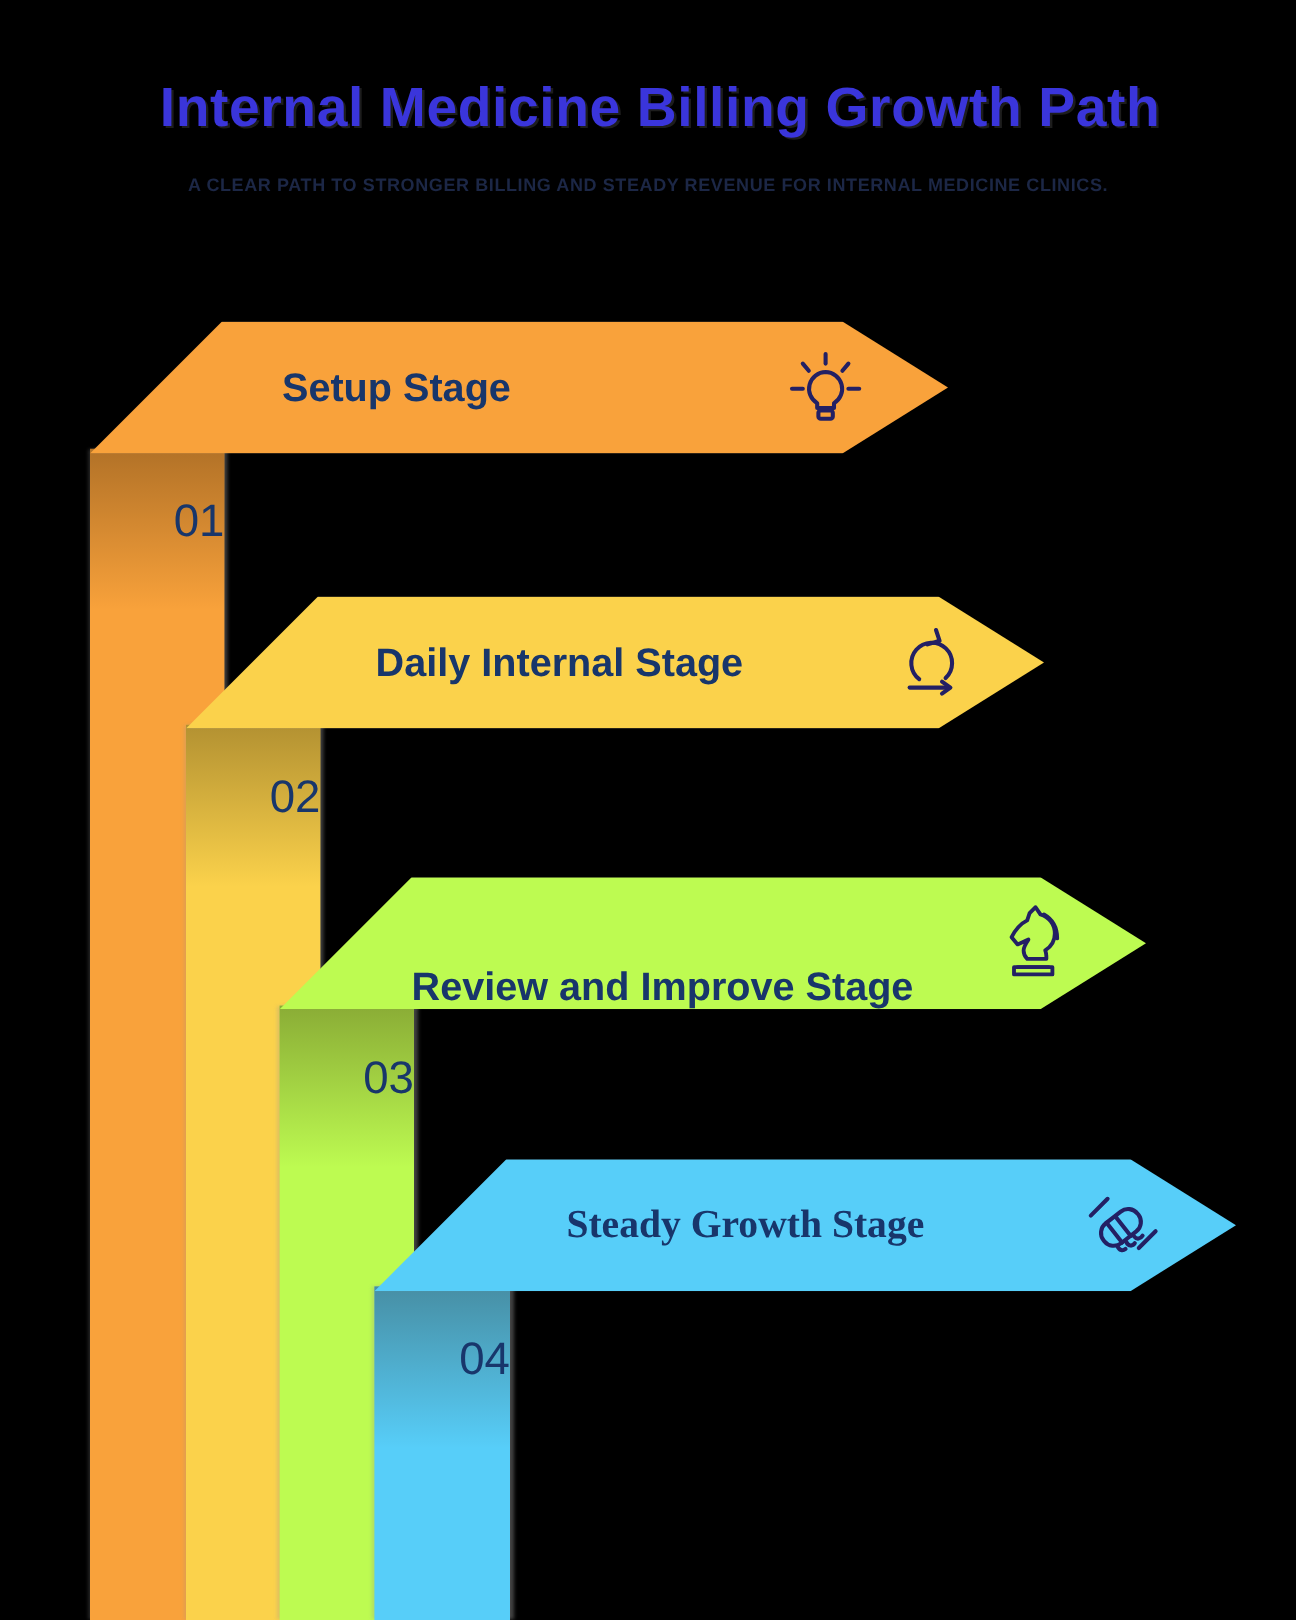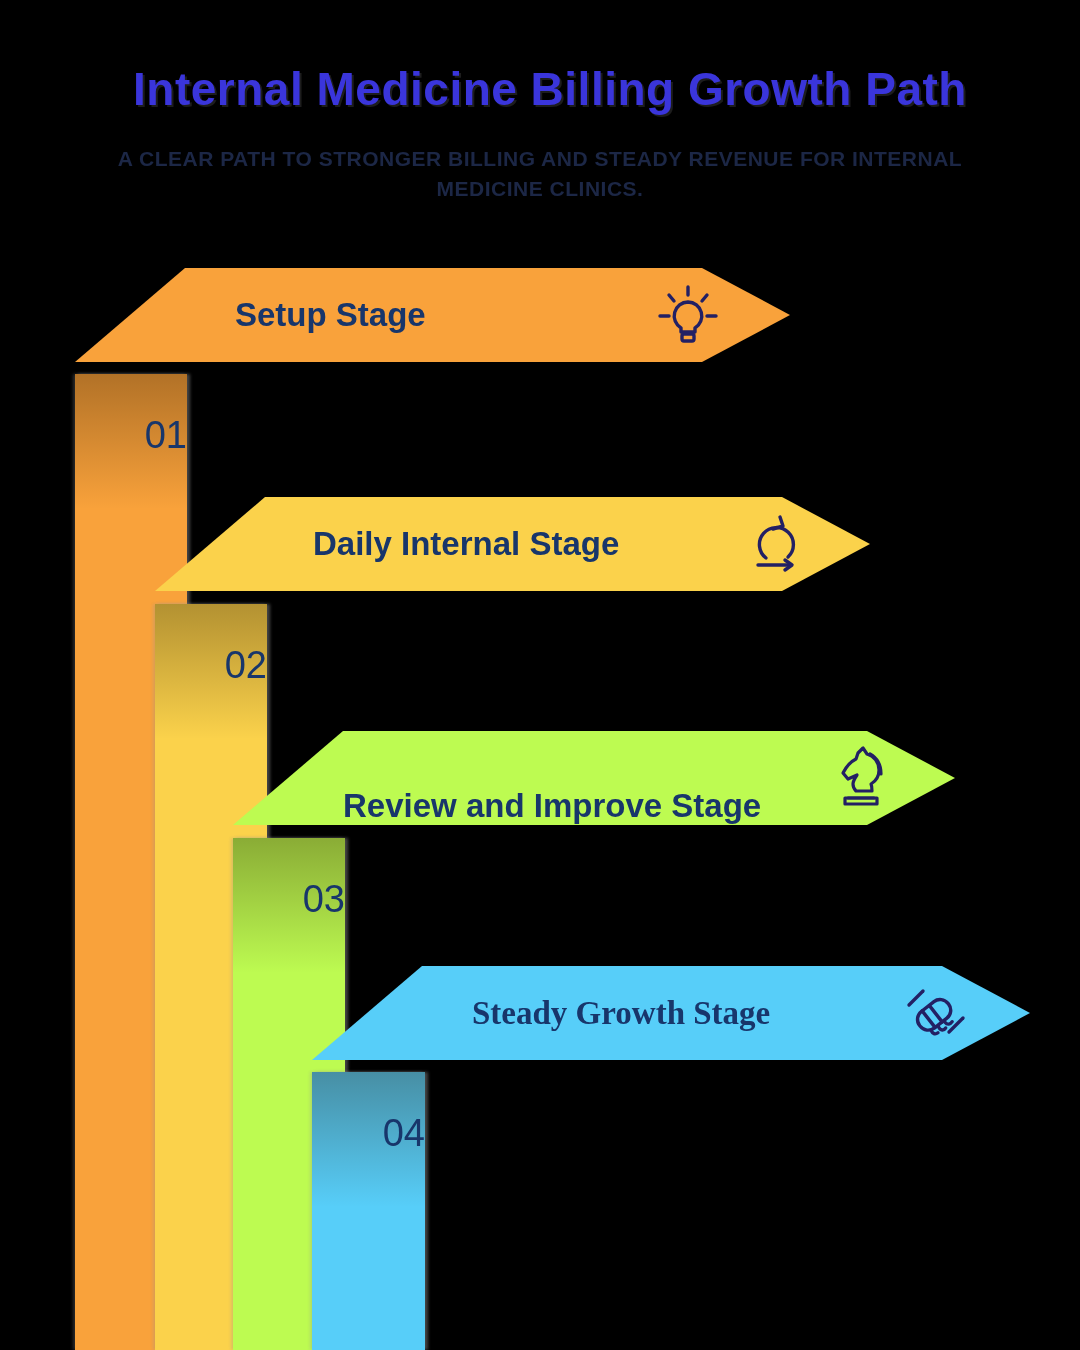--- a/index.html
+++ b/index.html
@@ -18,41 +18,41 @@
   .title{
     margin-top:62px;
     font-size:46px;font-weight:800;letter-spacing:0.5px;
     color:var(--title-color);
     text-shadow:2px 2px 0 rgba(45,45,45,0.65);
     padding-left:20px;
   }
   .subtitle{
     margin:28px auto 0;
     max-width:900px;
-    font-size:21px;font-weight:700;letter-spacing:0.5px;line-height:1.45;
+    font-size:15px;font-weight:700;letter-spacing:0.5px;line-height:1.45;
     text-transform:uppercase;
     color:var(--subtitle-color);
   }
 
   
   .col{
     position:absolute;width:112px;
     box-shadow:3px 0 3px rgba(150,150,150,0.45), -2px 0 3px rgba(150,150,150,0.3);
   }
   .col::before{
     content:"";position:absolute;inset:0;
     background:linear-gradient(180deg, rgba(40,20,0,0.34), rgba(0,0,0,0) 135px);
     pointer-events:none;
   }
   .num{
     position:relative;display:block;text-align:right;
     margin-top:40px;font-size:38px;font-weight:500;color:var(--navy);
   }
   .band{
-    position:absolute;height:94px;
+    position:absolute;height:110px;
     clip-path:polygon(110px 0, calc(100% - 88px) 0, 100% 50%, calc(100% - 88px) 100%, 0 100%);
     display:flex;align-items:center;
     filter:drop-shadow(0 0 3px rgba(170,170,170,0.85)) drop-shadow(2px 3px 2px rgba(120,120,120,0.45));
   }
   .label{font-size:33px;font-weight:700;color:var(--navy);white-space:nowrap;}
   .icon{position:absolute;right:58px;top:50%;transform:translateY(-50%);width:72px;height:72px;}
   .icon svg{width:100%;height:100%;display:block;}
 
   .s1-col{left:75px;top:374px;height:976px;}
   .s1-band{left:75px;top:268px;width:715px;}

